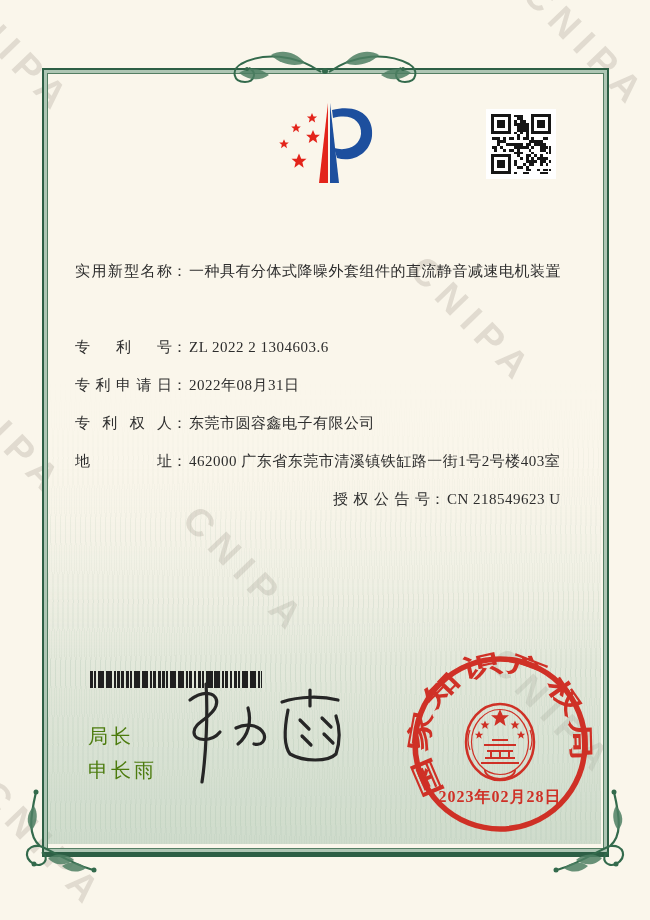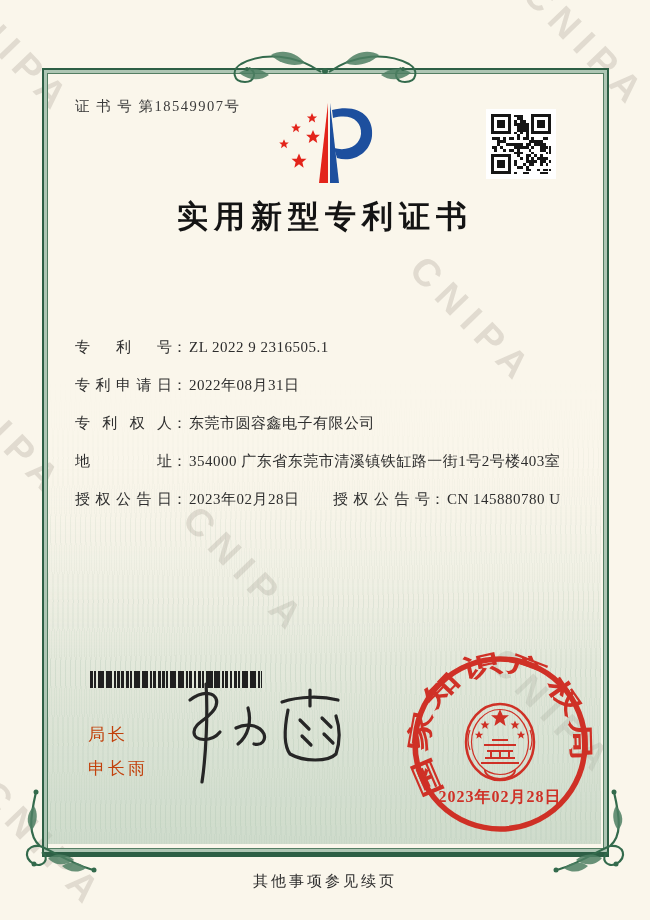--- a/index.html
+++ b/index.html
@@ -73,21 +73,21 @@
   .barcode {
     position:absolute; left:90px; top:671px; width:172px; height:17px;
     background-image:
       repeating-linear-gradient(90deg, #202020 0 2px, transparent 2px 4px),
       repeating-linear-gradient(90deg, #202020 0 3px, transparent 3px 9px),
       repeating-linear-gradient(90deg, transparent 0 5px, #202020 5px 6px, transparent 6px 13px);
   }
   .signer-title, .signer-name {
     position:absolute; left:88px;
     font-family:"Liberation Sans","DejaVu Sans",sans-serif;
-    font-size:17px; color:#c2410c; letter-spacing:3px;
+    font-size:20px; color:#4d7c0f; letter-spacing:3px;
   }
   .signer-title { top:723px; }
   .signer-name  { top:757px; }
   .signature { position:absolute; left:170px; top:678px; width:195px; height:112px; }
 
   .stamp { position:absolute; left:406px; top:650px; width:188px; height:188px; opacity:.94; }
 
   .page-note {
     position:absolute; left:0; right:0; top:833px; text-align:center;
     font-size:12.5px; font-weight:bold; color:#2a2a2a;
@@ -112,21 +112,20 @@
   <span class="wm" style="left:432px;top:248px">CNIPA</span>
   <span class="wm" style="left:-38px;top:360px">CNIPA</span>
   <span class="wm" style="left:205px;top:498px">CNIPA</span>
   <span class="wm" style="left:2px;top:772px">CNIPA</span>
   <span class="wm" style="left:512px;top:640px">CNIPA</span>
 
   <div class="tint"></div>
 
   <div class="frame"></div>
 
-  <div class="cert-no">证 书 号 第18549907号</div>
 
   <svg class="logo" viewBox="0 0 118 86">
     <defs>
       <path id="st" d="M0,-6 L1.8,-1.9 L6,-1.9 L2.7,0.9 L3.7,5.3 L0,2.6 L-3.7,5.3 L-2.7,0.9 L-6,-1.9 L-1.8,-1.9 Z"></path>
     </defs>
     <g fill="#e3241b">
       <use href="#st" transform="translate(46,17) scale(0.85)"></use>
       <use href="#st" transform="translate(30,27) scale(0.8)"></use>
       <use href="#st" transform="translate(47,36) scale(1.15)"></use>
       <use href="#st" transform="translate(18,43) scale(0.8)"></use>
@@ -264,39 +263,38 @@
       <div class="qm" style="left: 57.65px; top: 57.65px; width: 2.85px; height: 2.85px;"></div>
       <div class="qm" style="left: 60.5px; top: 57.65px; width: 2.85px; height: 2.85px;"></div>
       <div class="qm" style="left: 26.3px; top: 60.5px; width: 2.85px; height: 2.85px;"></div>
       <div class="qm" style="left: 34.85px; top: 60.5px; width: 2.85px; height: 2.85px;"></div>
       <div class="qm" style="left: 37.7px; top: 60.5px; width: 2.85px; height: 2.85px;"></div>
       <div class="qm" style="left: 51.95px; top: 60.5px; width: 2.85px; height: 2.85px;"></div>
       <div class="qm" style="left: 54.8px; top: 60.5px; width: 2.85px; height: 2.85px;"></div>
       <div class="qm" style="left: 57.65px; top: 60.5px; width: 2.85px; height: 2.85px;"></div>
     </div>
 
-  <div class="title">实用新型专利证书</div>
-
+
+  <div class="row" style="top:262px">
+    <span class="flabel">实用新型名称</span><span class="colon">：</span><span class="fvalue">一种具有分体式降噪外套组件的直流静音减速电机装置</span>
+  </div>
   <div class="row" style="top:338px">
-    <span class="flabel">专利号</span><span class="colon">：</span><span class="fvalue">ZL 2022 9 2316505.1</span>
+    <span class="flabel">专利号</span><span class="colon">：</span><span class="fvalue">ZL 2022 2 1304603.6</span>
   </div>
   <div class="row" style="top:376px">
     <span class="flabel">专利申请日</span><span class="colon">：</span><span class="fvalue">2022年08月31日</span>
   </div>
   <div class="row" style="top:414px">
     <span class="flabel">专利权人</span><span class="colon">：</span><span class="fvalue">东莞市圆容鑫电子有限公司</span>
   </div>
   <div class="row" style="top:452px">
-    <span class="flabel">地址</span><span class="colon">：</span><span class="fvalue">354000 广东省东莞市清溪镇铁缸路一街1号2号楼403室</span>
-  </div>
-  <div class="row" style="top:490px">
-    <span class="flabel">授权公告日</span><span class="colon">：</span><span class="fvalue">2023年02月28日</span>
+    <span class="flabel">地址</span><span class="colon">：</span><span class="fvalue">462000 广东省东莞市清溪镇铁缸路一街1号2号楼403室</span>
   </div>
   <div class="row" style="top:490px; left:333px">
-    <span class="flabel">授权公告号</span><span class="colon">：</span><span class="fvalue">CN 145880780 U</span>
+    <span class="flabel">授权公告号</span><span class="colon">：</span><span class="fvalue">CN 218549623 U</span>
   </div>
 
   <div class="paras">
   </div>
 
   <div class="barcode"></div>
 
   <div class="signer-title">局长</div>
   <div class="signer-name">申长雨</div>
 
@@ -343,21 +341,20 @@
           <path d="M103,101 v7"></path>
         <path d="M79,108 h30"></path>
           <path d="M75,113 h38"></path>
         <path d="M79,120 a15,9 0 0 0 30,0"></path>
       </g>
     </g>
     <text x="94" y="152" text-anchor="middle" font-size="16" font-weight="bold" letter-spacing="1" fill="#cf261c" font-family="'Liberation Serif','DejaVu Serif',serif">2023年02月28日</text>
   </svg>
 
 
-  <div class="footer-note">其他事项参见续页</div>
 
   <svg class="orn orn-top" width="220" height="48" viewBox="0 0 220 48">
     <defs>
       <g id="halfTop" fill="none" stroke="#336a4c" stroke-width="2">
         <path d="M4,28 C30,10 62,8 84,20 C94,26 92,38 80,38 C70,38 68,28 76,24"></path>
         <path d="M20,19 C30,7 44,5 54,11 C44,21 30,23 20,19 Z" fill="#4d7f63" stroke="none" opacity="0.85"></path>
         <path d="M56,31 C66,23 78,23 86,29 C76,37 64,37 56,31 Z" fill="#4d7f63" stroke="none" opacity="0.85"></path>
         <circle cx="78" cy="25" r="2" fill="#336a4c" stroke="none"></circle>
       </g>
     </defs>

